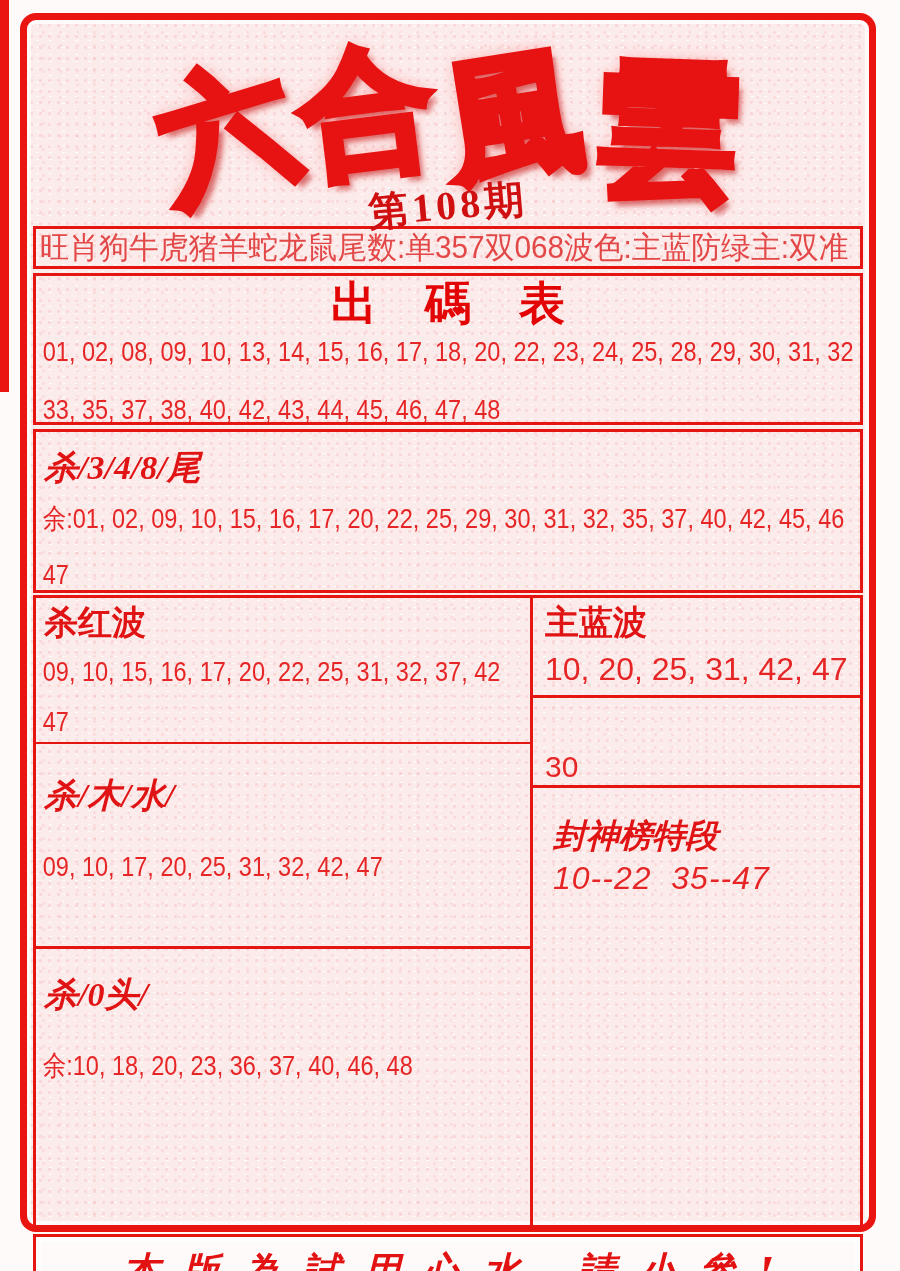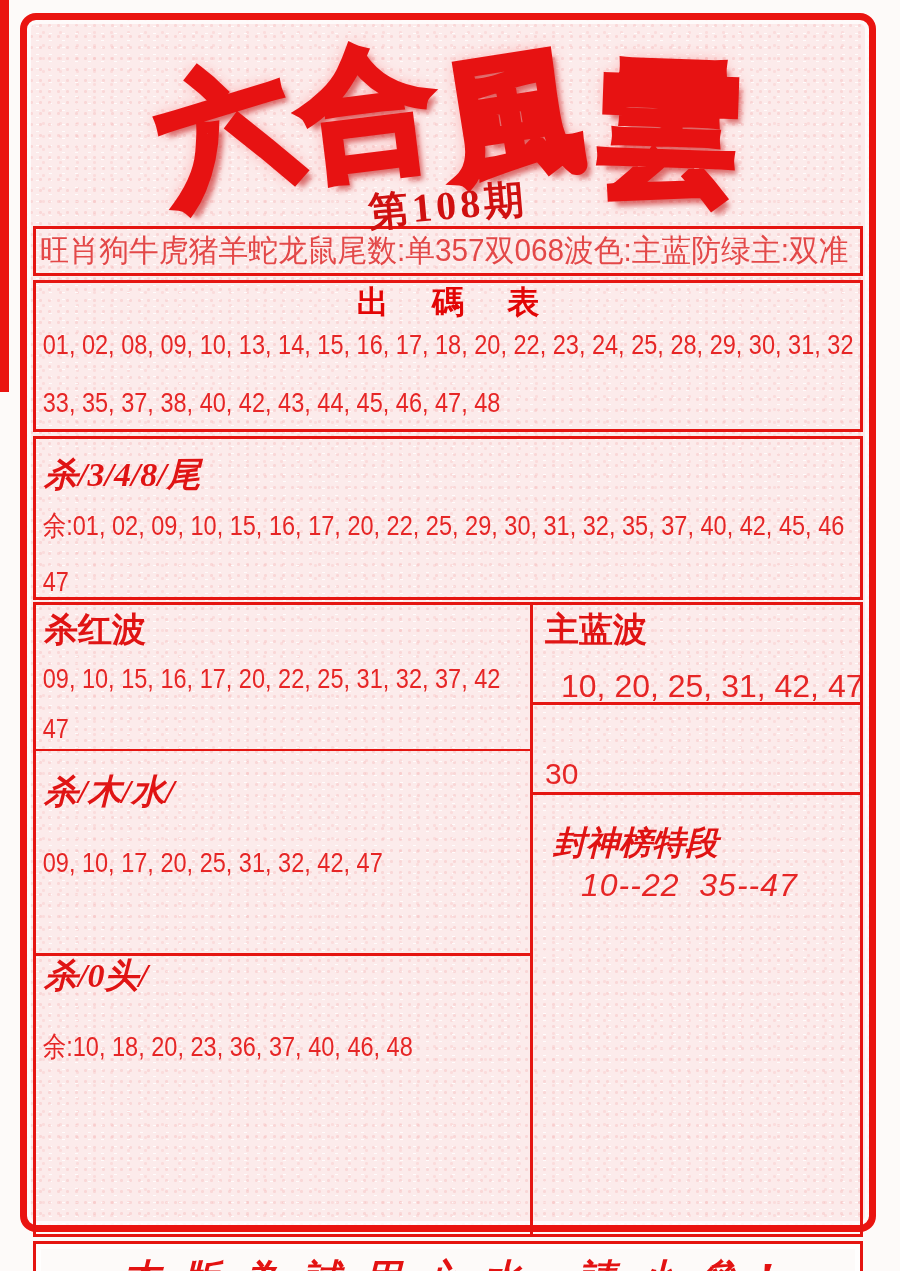--- a/index.html
+++ b/index.html
@@ -51,31 +51,31 @@
     font-family:"Liberation Serif",serif;font-weight:bold;
     font-size:40px;color:#d01010;letter-spacing:4px;
   }
   .edition{
     position:absolute;right:4px;top:176px;
     font-family:"Liberation Serif",serif;font-weight:bold;font-style:italic;
     font-size:26px;color:#e01212;letter-spacing:2px;
   }
   
   .box{box-sizing:border-box;border:3px solid #e51511;margin-bottom:4px;background:transparent;}
-  .banner-box{height:50px;display:flex;align-items:center;overflow:hidden;}
+  .banner-box{height:43px;display:flex;align-items:center;overflow:hidden;}
   .banner-text{
     font-size:31px;color:#e34848;white-space:nowrap;
     transform:scaleX(.96);transform-origin:0 50%;
     padding-left:4px;letter-spacing:0px;
   }
   .chuma-box{height:152px;overflow:hidden;}
   .brush-title{
     text-align:center;
     font-family:"DejaVu Serif",serif;font-weight:bold;
-    font-size:32px;line-height:1.05;color:#e30505;
+    font-size:46px;line-height:1.05;color:#e30505;
     letter-spacing:16px;text-indent:16px;margin-top:3px;
   }
   .nums{
     font-family:"Liberation Sans",sans-serif;
     font-size:28px;color:#e62626;white-space:nowrap;
     transform:scaleX(.84);transform-origin:0 50%;
     padding-left:8px;line-height:1.15;
   }
   .chuma-box .nums-l1{margin-top:9px;}
   .chuma-box .nums-l2{margin-top:26px;}
@@ -91,40 +91,40 @@
   
   .twocol{height:635px;display:flex;overflow:hidden;}
   .col-left{width:497px;border-right:3px solid #e51511;box-sizing:border-box;}
   .col-right{flex:1;box-sizing:border-box;}
   .cell{box-sizing:border-box;overflow:hidden;}
   .cell-shahong{height:146px;border-bottom:2px solid #e51511;}
   .cell-shahong .sec-title{margin-top:5px;}
   .cell-shahong .nums-l1{margin-top:14px;}
   .cell-shahong .nums-l2{margin-top:18px;}
   .cell-shamushui{height:205px;border-bottom:3px solid #e51511;}
-  .cell-shamushui .sec-title{margin-top:21px;}
+  .cell-shamushui .sec-title{margin-top:32px;}
   .cell-shamushui .nums-l1{margin-top:36px;}
-  .cell-sha0tou .sec-title{}
+  .cell-sha0tou .sec-title{margin-top:26px;}
   .cell-sha0tou .nums-l1{margin-top:36px;}
   .cell-zhulan{height:100px;border-bottom:3px solid #e51511;}
   .cell-zhulan .sec-title{margin-top:5px;padding-left:12px;}
   .nums-lg{
     font-family:"Liberation Sans",sans-serif;
     font-size:32px;color:#e62626;white-space:nowrap;
-    padding-left:28px;margin-top:20px;line-height:1.1;
+    padding-left:12px;margin-top:10px;line-height:1.1;
   }
   .cell-20{height:90px;border-bottom:3px solid #e51511;display:flex;align-items:flex-end;}
   .cell-20 .val{
     font-family:"Liberation Sans",sans-serif;font-size:30px;color:#e62626;
     padding:0 0 3px 12px;line-height:1;
   }
   .cell-teduan .sec-title{margin-top:30px;padding-left:20px;font-style:italic;font-size:33px;}
   .teduan-range{
     font-family:"Liberation Sans",sans-serif;font-style:italic;
-    font-size:32px;color:#e62626;padding-left:48px;margin-top:4px;
+    font-size:32px;color:#e62626;padding-left:20px;margin-top:4px;
     white-space:pre;letter-spacing:1px;
   }
   
   .footer-box{
     height:73px;margin-bottom:0;
     display:flex;align-items:center;justify-content:center;
     box-shadow:inset 0 0 0 5px rgba(255,255,255,0.8);
   }
   .footer-text{
     font-family:"DejaVu Serif",serif;font-weight:bold;font-style:italic;

